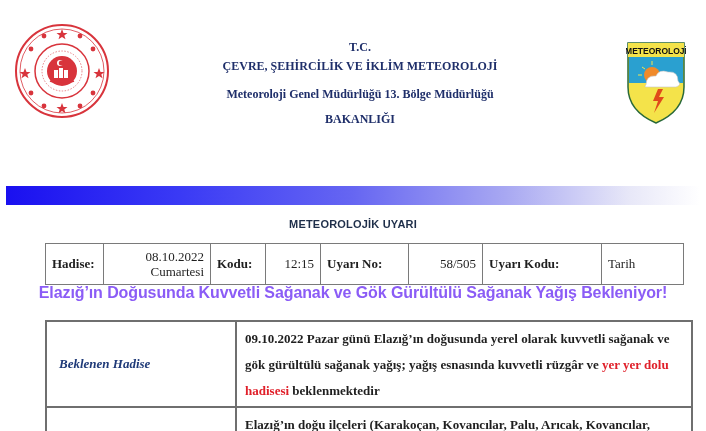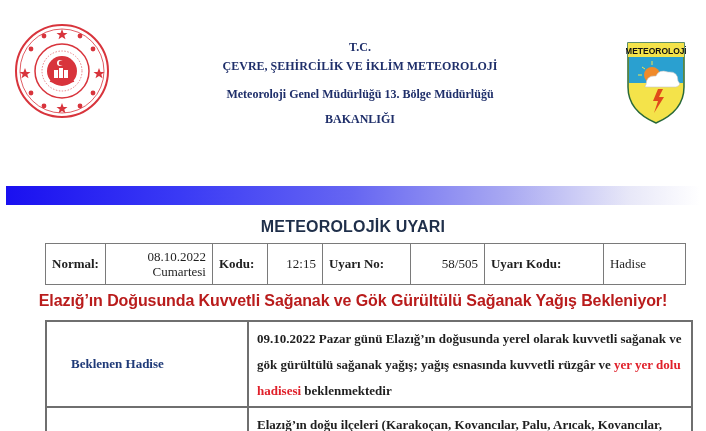--- a/index.html
+++ b/index.html
@@ -30,53 +30,53 @@
 
     
     #grad-bar {
       left: 6px; top: 186px; width: 694px; height: 19px;
       background: linear-gradient(90deg, #1a10f0 0%, #3a3af5 25%, #6666f2 50%, #a8a8f2 72%, #e8e8f8 90%, #ffffff 100%);
     }
 
     #uyari-title {
       left: 0; width: 706px; top: 218px; text-align: center;
       font-family: "Liberation Sans", sans-serif; font-weight: bold;
-      font-size: 16px; color: #1f2f4a; letter-spacing: 0.2px;
+      font-size: 11px; color: #1f2f4a; letter-spacing: 0.2px;
     }
 
     
     #info-table {
       left: 45px; top: 243px; border-collapse: collapse;
       font-size: 13px;
     }
     #info-table td {
       border: 1.5px solid #7a7a7a; height: 40px; padding: 0 6px;
       vertical-align: middle; color: #1f1f1f;
     }
     #info-table td.lbl { font-weight: bold; }
     #info-table td.c { text-align: right; }
     .date-cell { line-height: 15px; }
 
     #headline {
-      left: 0; width: 706px; top: 292px; text-align: center;
+      left: 0; width: 706px; top: 284px; text-align: center;
       font-family: "Liberation Sans", sans-serif; font-weight: bold;
-      font-size: 16px; color: #b91c1c; white-space: nowrap;
+      font-size: 16px; color: #8b5cf6; white-space: nowrap;
       letter-spacing: -0.1px;
     }
 
     
     #detail-table {
       left: 45px; top: 320px; border-collapse: collapse; width: 648px;
       font-size: 13px;
     }
     #detail-table td {
       border: 2px solid #6f6f6f; vertical-align: middle;
     }
     #detail-table td.k {
-      width: 175px; padding-left: 24px; font-weight: bold; color: #1f3a78;
+      width: 175px; padding-left: 12px; font-weight: bold; color: #1f3a78; font-style: italic;
     }
     #detail-table td.v {
       padding: 4px 8px 2px 8px; font-weight: bold; color: #1f1f1f; line-height: 26px;
     }
     .red { color: #e0202a; }
   </style>
 </head>
 <body>
 
 <div id="seal" class="abs">
@@ -131,31 +131,31 @@
   </svg>
 </div>
 
 <div id="grad-bar" class="abs"></div>
 
 <div id="uyari-title" class="abs">METEOROLOJİK UYARI</div>
 
 <table id="info-table" class="abs">
   <tbody>
       <tr>
-    <td class="lbl" style="width:45px">Normal:</td>
+    <td class="lbl" style="width:45px">Hadise:</td>
     <td class="c date-cell" style="width:94px">
       <div>08.10.2022</div>
       <div>Cumartesi</div>
     </td>
     <td class="lbl" style="width:42px">Kodu:</td>
     <td class="c" style="width:42px">12:15</td>
     <td class="lbl" style="width:75px">Uyarı No:</td>
     <td class="c" style="width:61px">58/505</td>
     <td class="lbl" style="width:106px">Uyarı Kodu:</td>
-    <td style="width:69px">Hadise</td>
+    <td style="width:69px">Tarih</td>
   </tr>
 </tbody>
   </table>
 
 <div id="headline" class="abs">Elazığ’ın Doğusunda Kuvvetli Sağanak ve Gök Gürültülü Sağanak Yağış Bekleniyor!</div>
 
 <table id="detail-table" class="abs">
   <tbody>
       <tr>
     <td class="k" style="height:72px">Beklenen Hadise</td>

